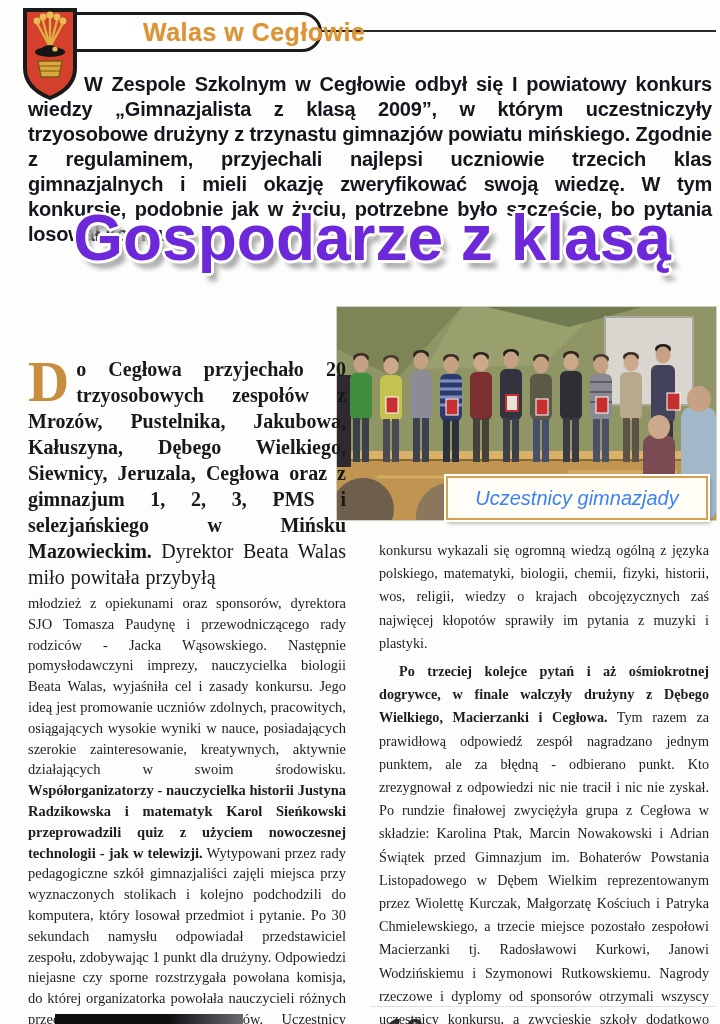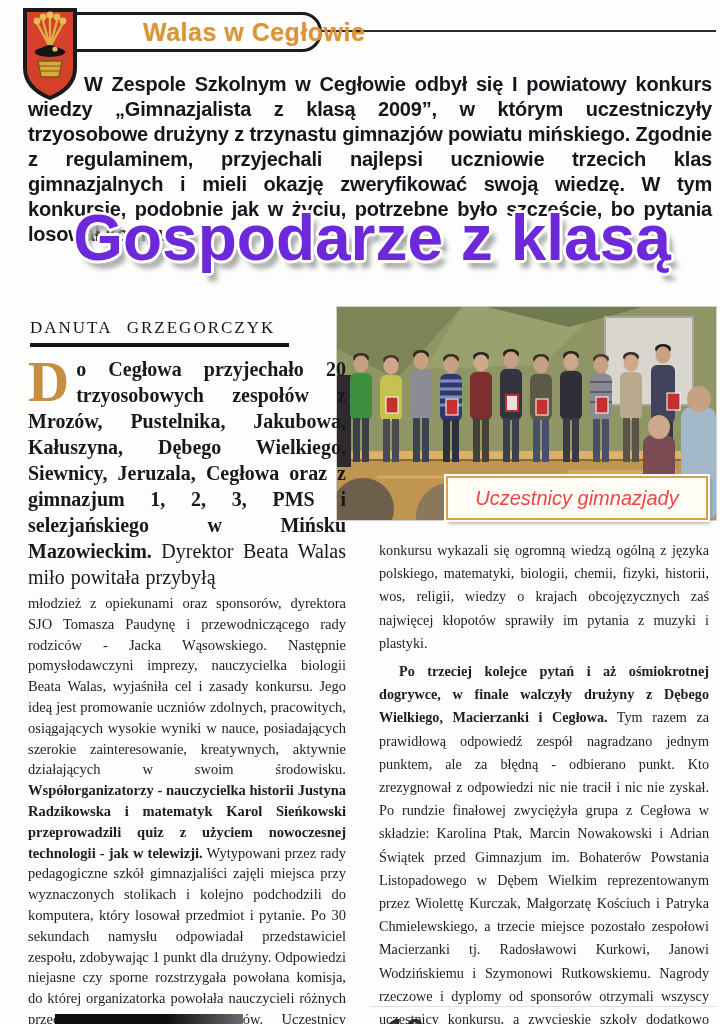--- a/index.html
+++ b/index.html
@@ -73,21 +73,21 @@
     position:absolute;left:337px;top:307px;width:379px;height:213px;overflow:hidden;
     box-shadow:0 0 0 1px rgba(120,120,110,.35);
   }
   .caption-box{
     position:absolute;left:446px;top:476px;width:258px;height:40px;
     background:#fffdf6;border:2px solid #d9a050;
     box-shadow:0 0 0 2px #fff,2px 3px 4px rgba(60,50,30,.45);
     display:flex;align-items:center;justify-content:center;z-index:5;
   }
   .caption-text{
-    font-family:"Liberation Sans",sans-serif;font-style:italic;font-size:20px;color:#ef4444;
+    font-family:"Liberation Sans",sans-serif;font-style:italic;font-size:20px;color:#3b82f6;
   }
 
   
   .footer-bar{
     position:absolute;left:55px;top:1014px;width:188px;height:10px;
     background:linear-gradient(to right,#0f0f12 60%,#6a6a70);
   }
   .bottom-rule{position:absolute;left:370px;top:1006px;width:346px;height:1px;background:#e2e0dd;}
   .page-number{
     position:absolute;left:388px;top:1012px;
@@ -129,21 +129,20 @@
 
       <path d="M16,54 h24 l-3,16 h-18 z" fill="#d9a93f" stroke="#7a5716" stroke-width="1.4"></path>
       <path d="M17,59 h22 M18,64 h20" stroke="#7a5716" stroke-width="1.2" fill="none"></path>
     </svg>
   </div>
 
   <p class="lead">W Zespole Szkolnym w Cegłowie odbył się I powiatowy konkurs wiedzy „Gimnazjalista z klasą 2009”, w którym uczestniczyły trzyosobowe drużyny z trzynastu gimnazjów powiatu mińskiego. Zgodnie z regulaminem, przyjechali najlepsi uczniowie trzecich klas gimnazjalnych i mieli okazję zweryfikować swoją wiedzę. W tym konkursie, podobnie jak w życiu, potrzebne było szczęście, bo pytania losował komputer</p>
 
   <div class="headline">Gospodarze z klasą</div>
 
-  <div class="byline">DANUTA GRZEGORCZYK</div>
 
   <div class="photo">
     <svg width="379" height="213" viewBox="0 0 379 213" preserveAspectRatio="none">
       <rect width="379" height="213" fill="#8f9565"></rect>
       <polygon points="0,0 125,0 60,72 0,42" fill="#7d8557"></polygon>
       <polygon points="125,0 265,0 205,58 88,62" fill="#9aa06d"></polygon>
       <polygon points="150,0 232,20 305,0" fill="#6f7a4e"></polygon>
 
       <rect x="268" y="10" width="88" height="88" fill="#d8d6cf" stroke="#aaa79e" stroke-width="2"></rect>
 

